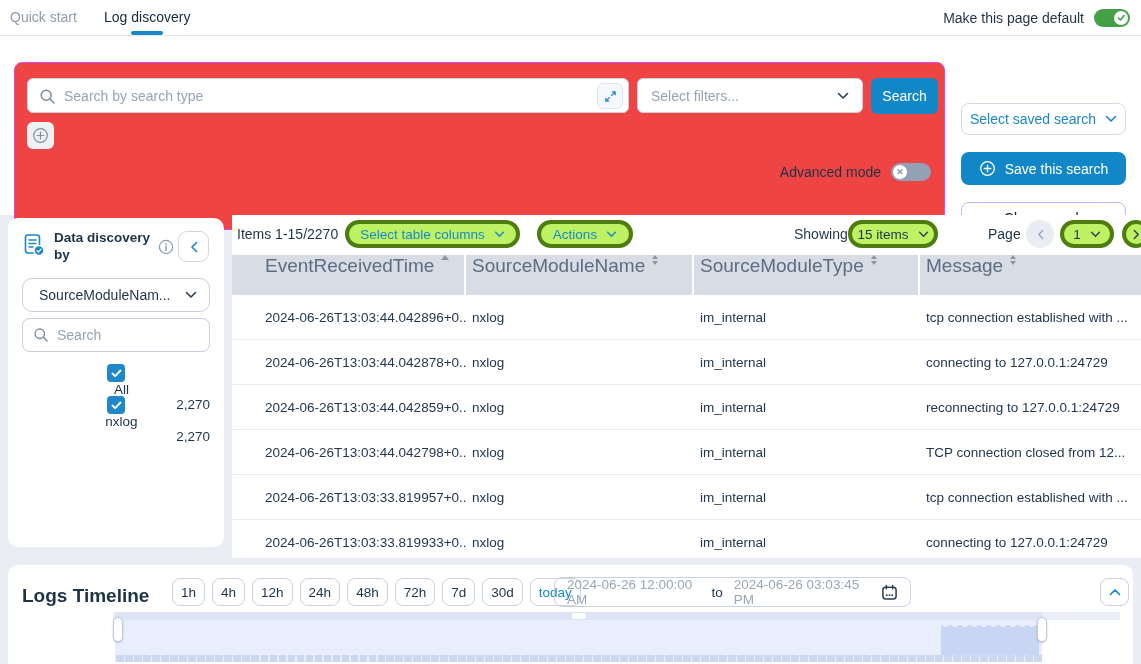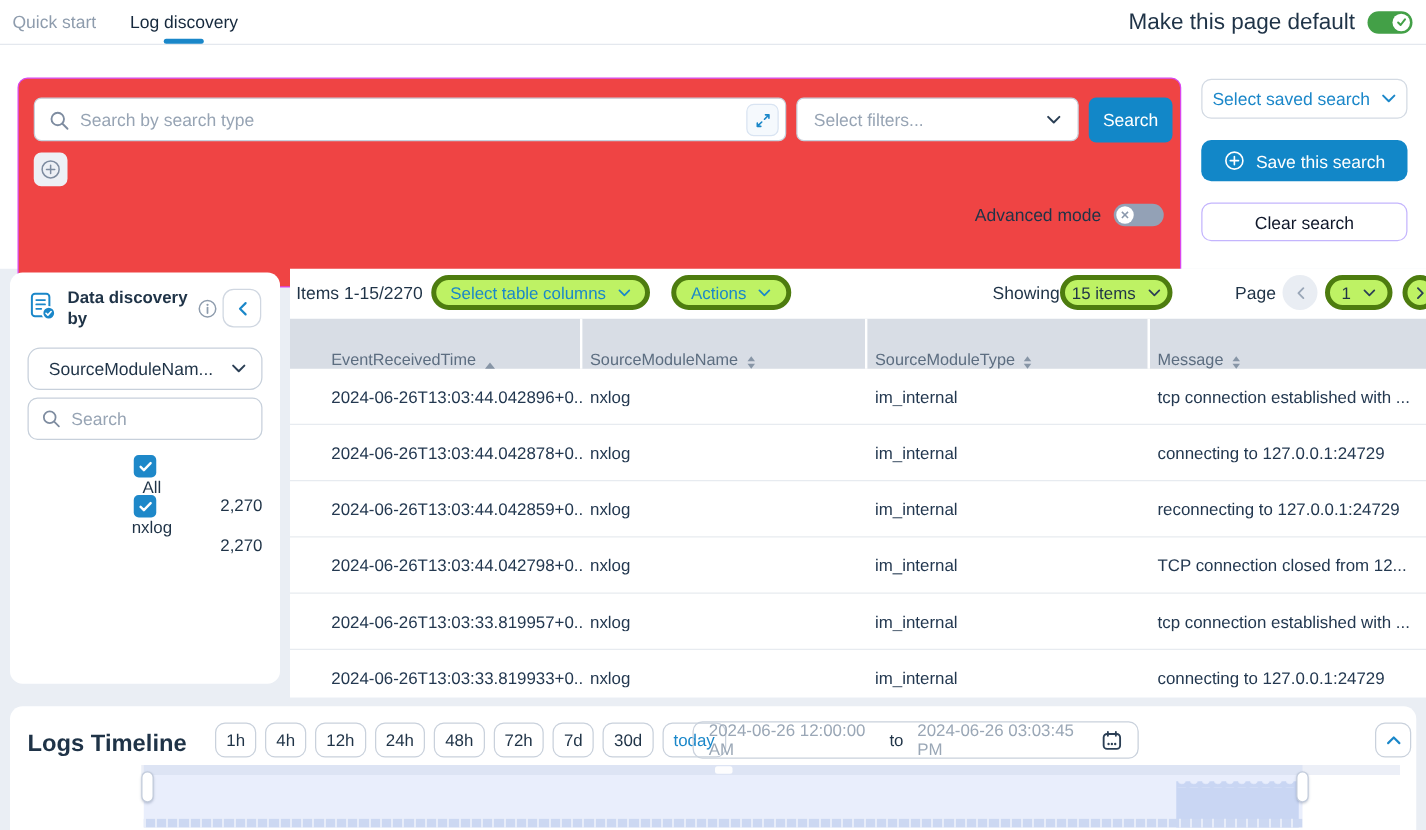--- a/index.html
+++ b/index.html
@@ -13,21 +13,21 @@
   }
   svg { display:block; }
 
   
   .topbar { position:absolute; top:0; left:0; width:1141px; height:36px; background:#fff; border-bottom:1px solid #e4e8ee; }
   .tab { position:absolute; top:0; height:35px; line-height:35px; font-size:14px; cursor:pointer; }
   .tab-quick { left:10px; color:#8e9cad; }
   .tab-log { left:104px; color:#16293d; }
   .tab-underline { position:absolute; bottom:0; left:50%; transform:translateX(-50%); width:32px; height:4px; border-radius:3px; background:#1a87c9; }
   .topbar-right { position:absolute; right:11px; top:0; height:35px; display:flex; align-items:center; gap:10px; }
-  .make-default-label { color:#1f3347; font-size:18px; }
+  .make-default-label { color:#1f3347; font-size:14px; }
 
   
   .switch { position:relative; width:38px; height:18px; border-radius:10px; cursor:pointer; flex:0 0 auto; }
   .switch .knob { position:absolute; top:2px; width:14px; height:14px; border-radius:50%; background:#fff; display:flex; align-items:center; justify-content:center; }
   .switch.on  { background:#43a047; }
   .switch.on .knob  { right:2px; }
   .switch.off { background:#93a1b6; }
   .switch.off .knob { left:2px; color:#8a98ac; font-size:9px; line-height:1; font-weight:bold; }
 
   
@@ -38,21 +38,21 @@
   .search-input-wrap input::placeholder { color:#97a4b4; }
   .mag { position:absolute; left:11px; top:9px; }
   .expand-btn { position:absolute; right:5px; top:4px; width:26px; height:26px; border:1px solid #d9e4f2; border-radius:6px; background:#f5f9fd; display:flex; align-items:center; justify-content:center; cursor:pointer; }
   .filters-select { position:absolute; left:622px; top:15px; width:226px; height:35px; border:1px solid #c7d0db; border-radius:6px; background:#fff; display:flex; align-items:center; padding:0 13px; color:#97a4b4; cursor:pointer; }
   .filters-select .chev { margin-left:auto; }
   .search-btn { position:absolute; left:856px; top:15px; width:67px; height:36px; background:#1287c8; border:none; border-radius:6px; color:#fff; font:14px "Liberation Sans", sans-serif; cursor:pointer; }
   .plus-btn { position:absolute; left:12px; top:59px; width:27px; height:27px; background:#edf0f5; border:none; border-radius:6px; display:flex; align-items:center; justify-content:center; cursor:pointer; }
   .advanced-row { position:absolute; left:0; top:100px; width:925px; display:flex; justify-content:flex-end; align-items:center; gap:10px; padding-right:9px; }
   .advanced-label { color:#1f3347; }
 
-  .saved-col-btn { position:absolute; left:961px; width:165px; border-radius:8px; font:14px "Liberation Sans", sans-serif; display:flex; align-items:center; justify-content:center; gap:9px; cursor:pointer; }
+  .saved-col-btn { position:absolute; left:961px; width:165px; border-radius:8px; font:14px "Liberation Sans", sans-serif; display:flex; align-items:center; justify-content:center; gap:9px; cursor:pointer;margin-top:40px; }
   .saved-search { top:27px; height:32px; background:#fff; border:1px solid #d3dae3; color:#1b87c9; }
   .save-search  { top:76px; height:33px; background:#1287c8; border:none; color:#fff; }
   .clear-search { top:126px; height:31px; background:#fff; border:1px solid #c4b5fd; color:#0f172a; }
 
   
   .sidebar { position:absolute; left:8px; top:218px; width:216px; height:329px; background:#fff; border-radius:10px; }
   .sb-icon { position:absolute; left:13px; top:14px; }
   .sb-title { position:absolute; left:46px; top:11px; width:102px; font-size:13.5px; font-weight:bold; line-height:17px; color:#1f3347; }
   .sb-info { position:absolute; left:150px; top:21px; cursor:pointer; }
   .sb-collapse { position:absolute; left:170px; top:13px; width:31px; height:31px; background:#fff; border:1px solid #d0d7e1; border-radius:9px; display:flex; align-items:center; justify-content:center; cursor:pointer; }
@@ -77,21 +77,21 @@
   .pill-columns { left:113px; width:175px; }
   .pill-actions { left:305px; width:96px; }
   .showing-label { position:absolute; left:562px; top:11px; color:#1f3347; }
   .pill-pagesize { left:616px; width:90px; }
   .page-label { position:absolute; left:756px; top:11px; color:#1f3347; }
   .page-prev { left:794px; width:28px; background:#e9edf3; border:none; justify-content:center; }
   .pill-pagenum { left:828px; width:54px; }
   .page-next { left:890px; width:28px; justify-content:center; }
 
   .thead { position:absolute; left:0; top:40px; width:909px; height:40px; display:grid; grid-template-columns:234px 228px 226px 1fr; }
-  .th { background:#d8dde5; color:#5c6d80; font-size:13px; display:flex; align-items:flex-end; gap:7px; padding-left:6px; border-right:2px solid #fff; cursor:pointer; }
+  .th { background:#d8dde5; color:#5c6d80; font-size:19px; display:flex; align-items:flex-start; gap:7px; padding-left:6px; border-right:2px solid #fff; cursor:pointer; }
   .th:first-child { padding-left:33px; }
   .th:last-child { border-right:none; }
   .sort-asc { width:0; height:0; border-left:4px solid transparent; border-right:4px solid transparent; border-bottom:5px solid #8795a6; }
   .sort-both { display:flex; flex-direction:column; gap:2px; }
   .sort-both .up { width:0; height:0; border-left:3.5px solid transparent; border-right:3.5px solid transparent; border-bottom:4.5px solid #8795a6; }
   .sort-both .down { width:0; height:0; border-left:3.5px solid transparent; border-right:3.5px solid transparent; border-top:4.5px solid #8795a6; }
 
   .tbody { position:absolute; left:0; top:80px; width:909px; }
   .tr { display:grid; grid-template-columns:234px 228px 226px 1fr; height:45px; border-bottom:1px solid #e7ebf0; align-items:center; font-size:13.5px; color:#233850; cursor:pointer; }
   .td { padding-left:6px; white-space:nowrap; overflow:hidden; }

